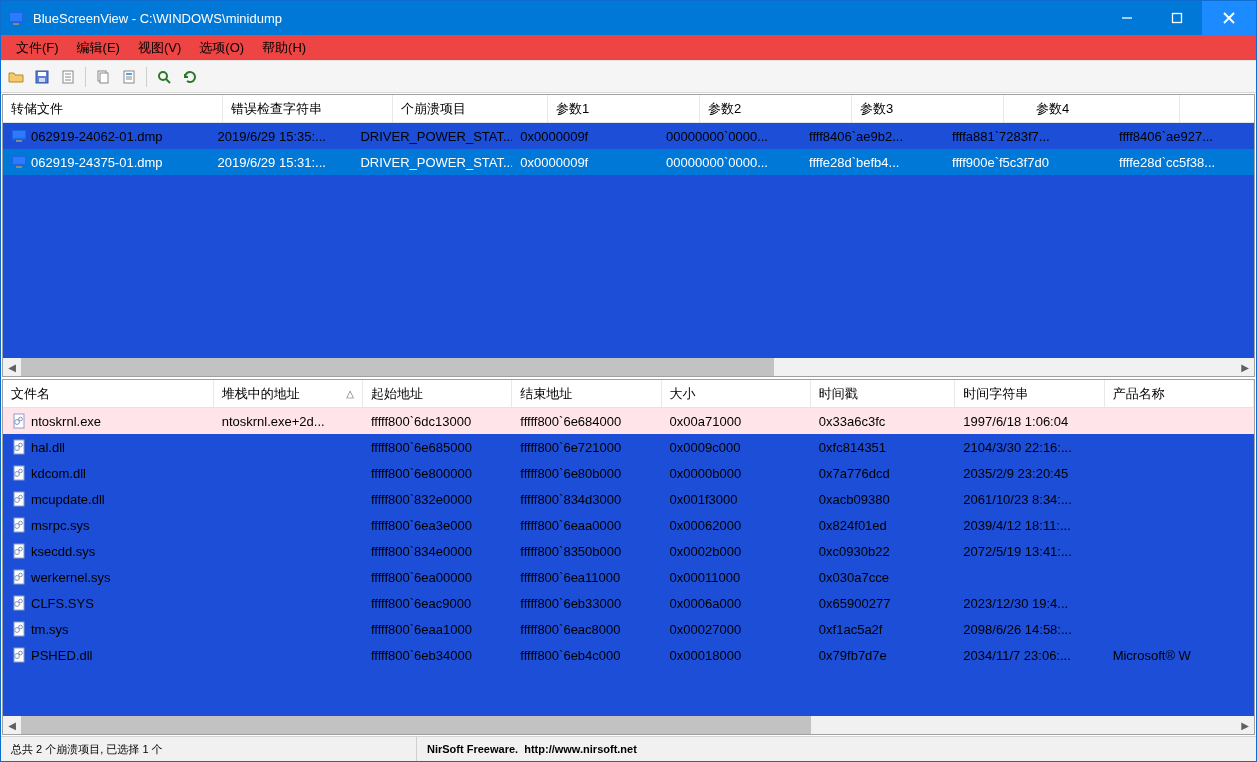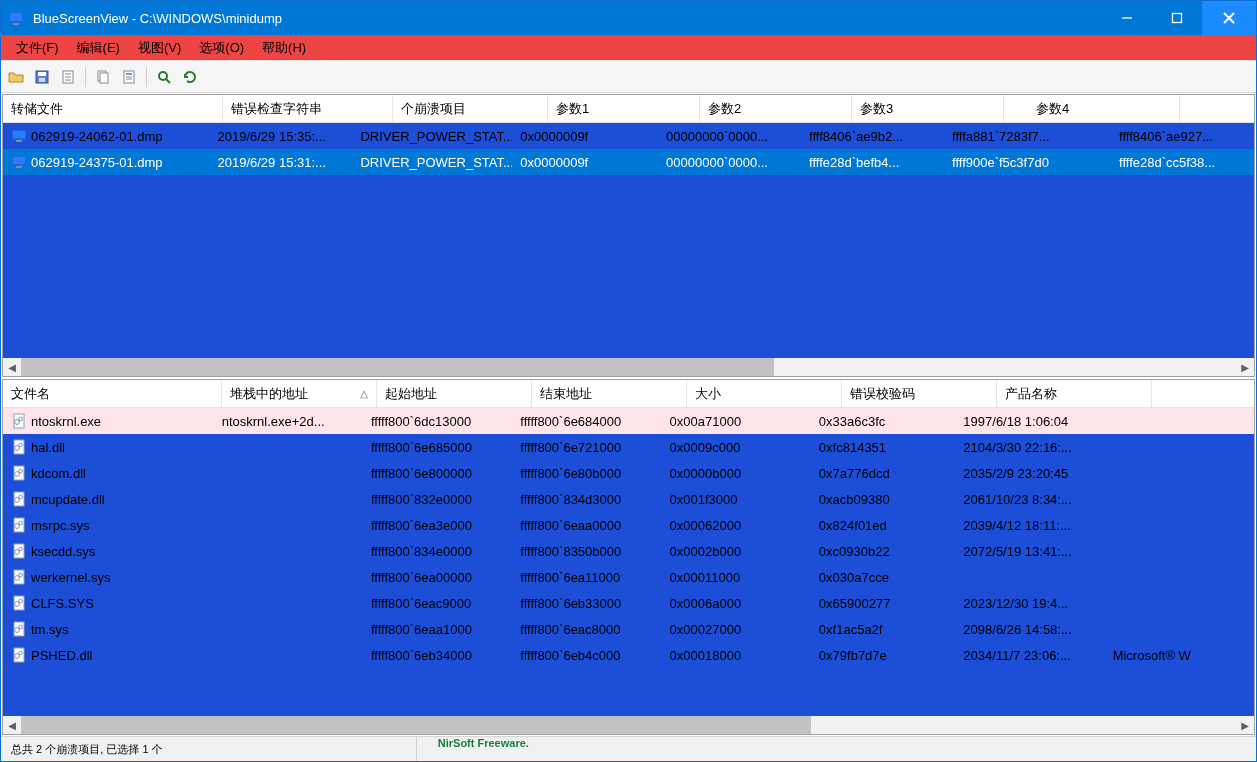--- a/index.html
+++ b/index.html
@@ -41,21 +41,21 @@
   .cell-icon { width: 16px; height: 16px; margin-right: 4px; flex-shrink: 0; display: inline-flex; align-items: center; justify-content: center; }
 
   .hscroll { height: 18px; background: #f1f1f1; display: flex; align-items: center; flex-shrink: 0; }
   .hscroll .arrow { width: 18px; height: 18px; display: flex; align-items: center; justify-content: center; color: #606060; font-size: 10px; }
   .hscroll .track { flex: 1; height: 18px; position: relative; }
   .hscroll .thumb { position: absolute; height: 100%; background: #c2c2c2; }
 
   .statusbar { height: 25px; background: #f1f1f1; border-top: 1px solid #d4d4d4; display: flex; align-items: center; font-size: 11px; }
   .status-cell { padding: 0 10px; height: 100%; display: flex; align-items: center; }
   .status-sep { width: 1px; height: 100%; background: #d0d0d0; }
-  .status-link { color: #15803d; font-weight: bold; flex-direction: column; }
+  .status-link { color: #000000; font-weight: bold; }
 
   
   .t-c0 { width: 220px; } .t-c1 { width: 152px; } .t-c2 { width: 170px; }
   .t-c3 { width: 155px; } .t-c4 { width: 152px; } .t-c5 { width: 152px; }
   .t-c6 { width: 152px; } .t-c7 { width: 152px; margin-left: 24px; }
   
   .b-c0 { width: 219px; } .b-c1 { width: 155px; } .b-c2 { width: 155px; }
   .b-c3 { width: 155px; } .b-c4 { width: 155px; } .b-c5 { width: 150px; }
   .b-c6 { width: 155px; } .b-c7 { width: 155px; }
 </style>
@@ -238,22 +238,25 @@
           </div>
         <div class="col-head b-c2">
             <span>起始地址</span>
           </div>
         <div class="col-head b-c3">
             <span>结束地址</span>
           </div>
         <div class="col-head b-c4">
             <span>大小</span>
           </div>
+        <div class="col-head b-c5">
+            <span>时间戳</span>
+          </div>
         <div class="col-head b-c6">
-            <span>错误校验码</span>
+            <span>时间字符串</span>
           </div>
         <div class="col-head b-c7">
             <span>产品名称</span>
           </div>
       </div>
       <div class="grid-body" id="bottom-body">
           <div class="row highlight">
             <div class="cell b-c0">
               <span class="cell-icon">
                 <svg viewBox="0 0 16 16">

